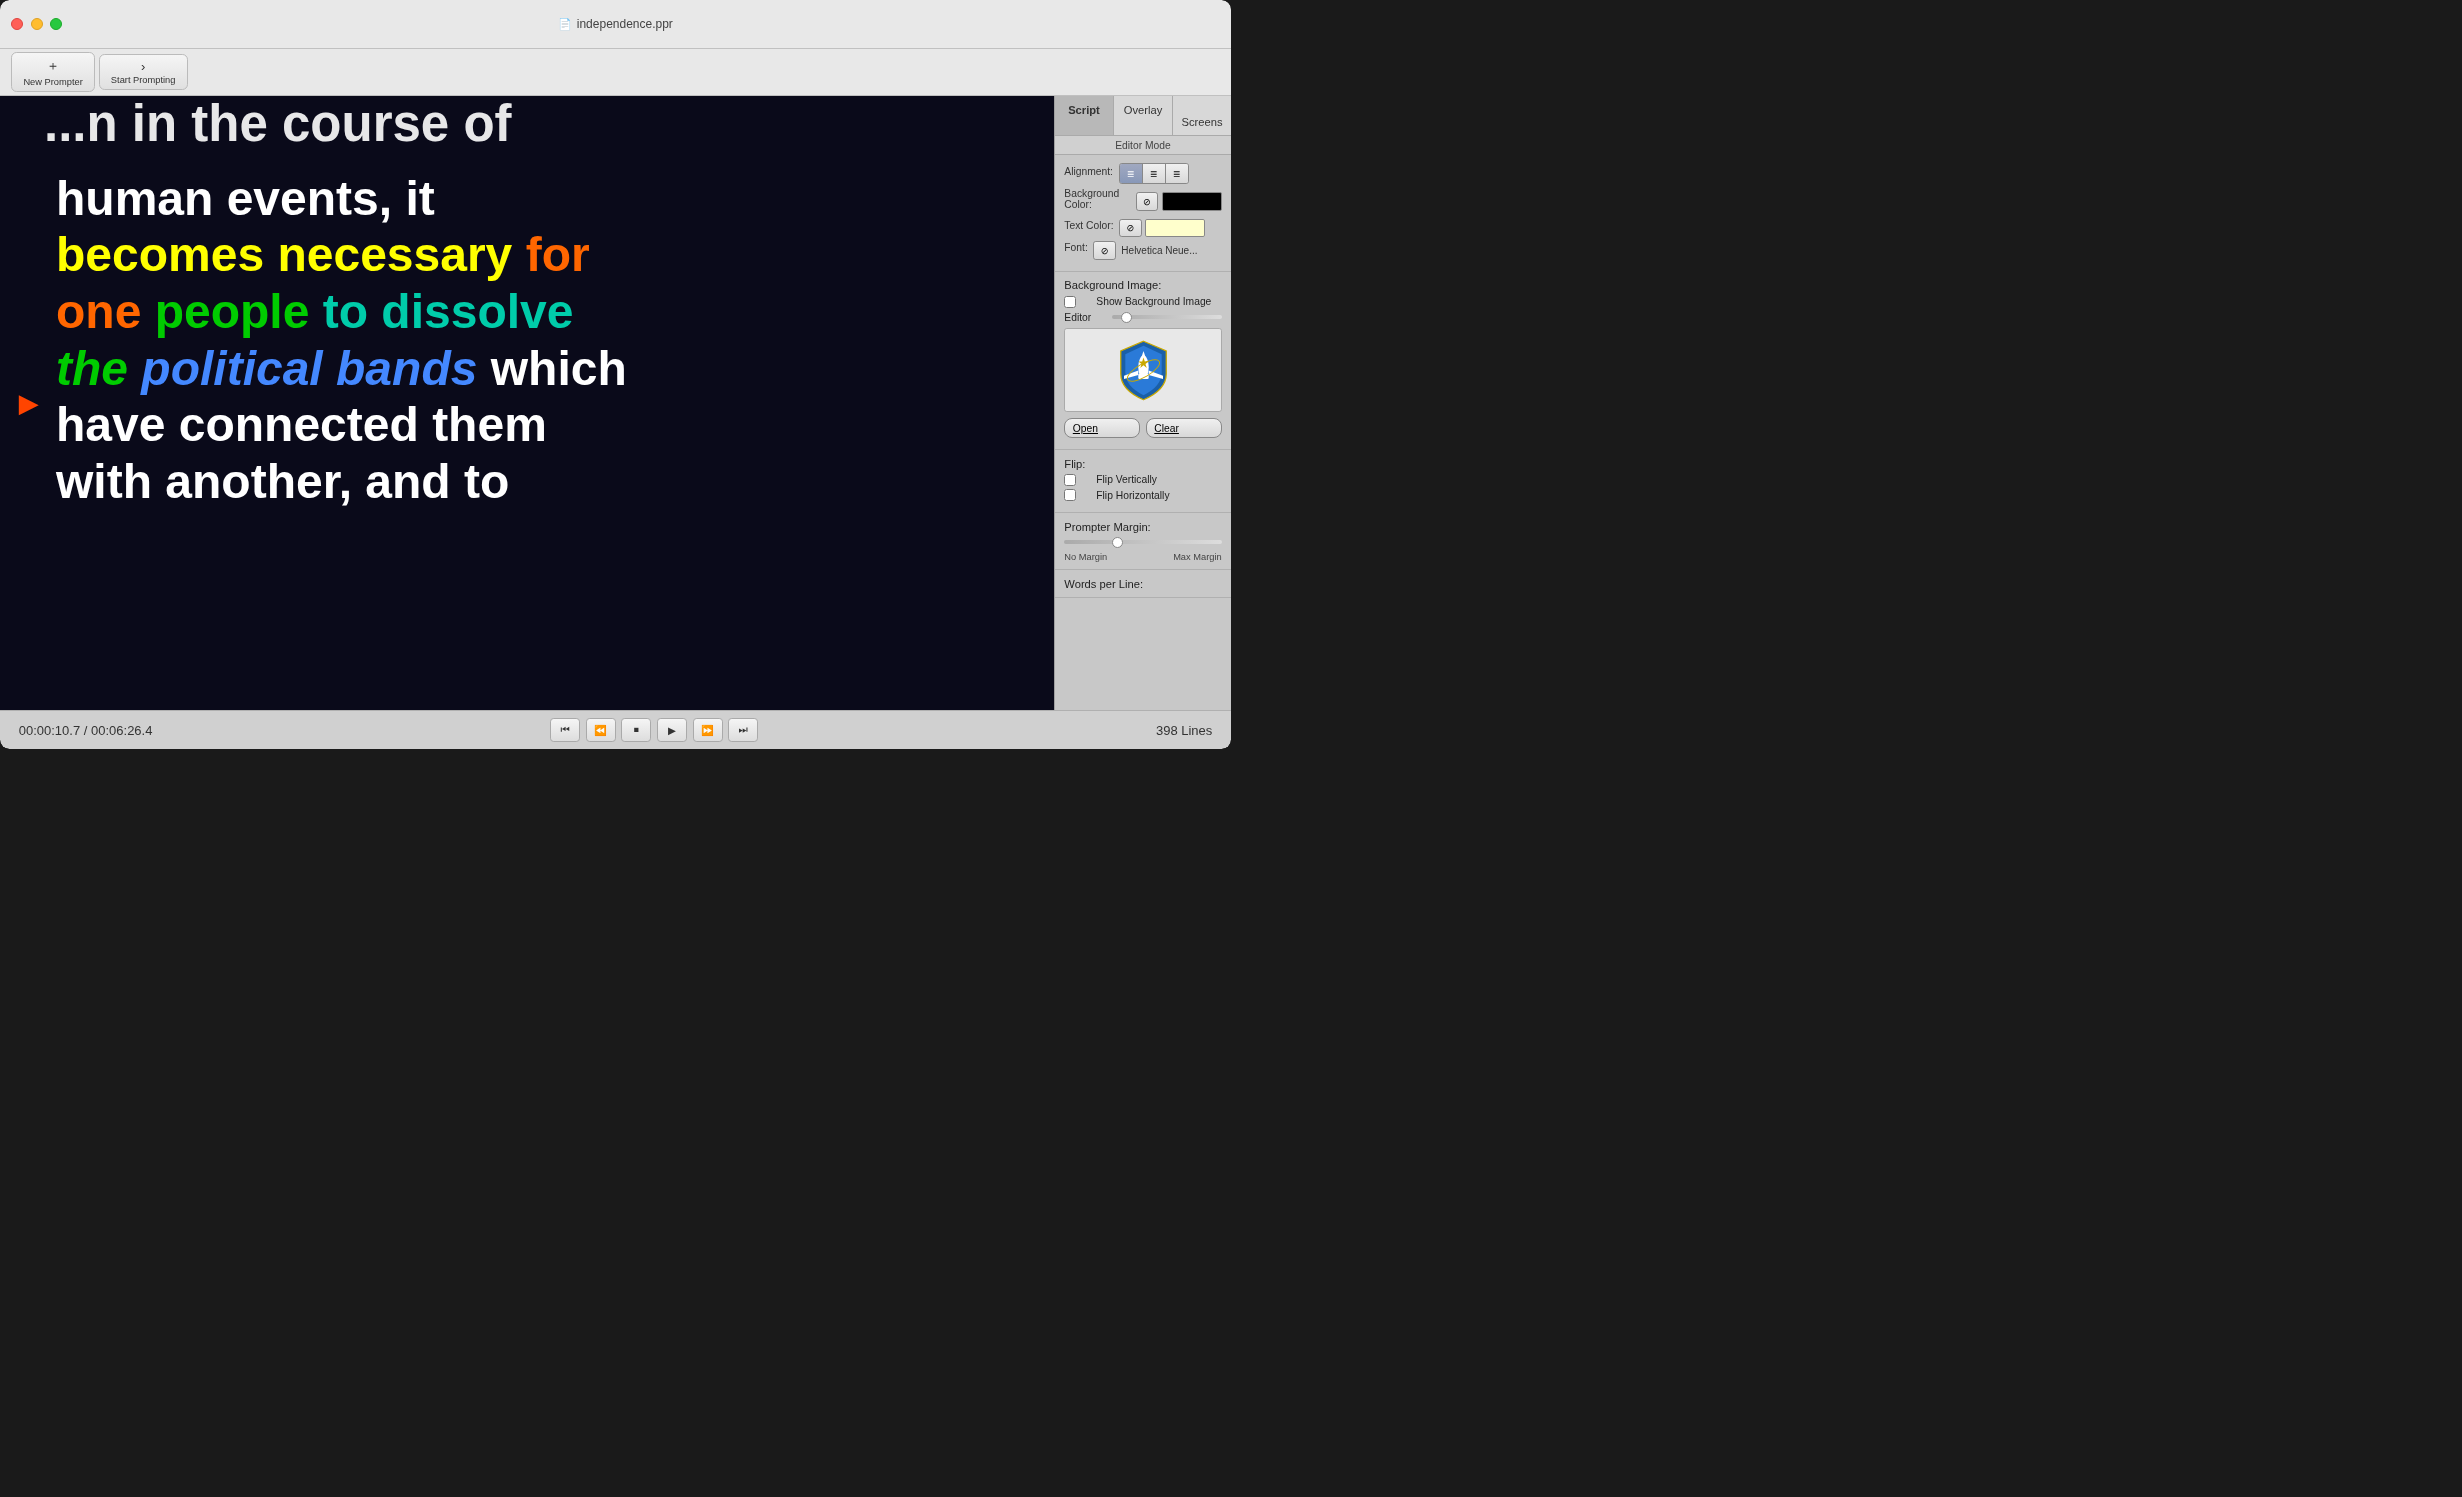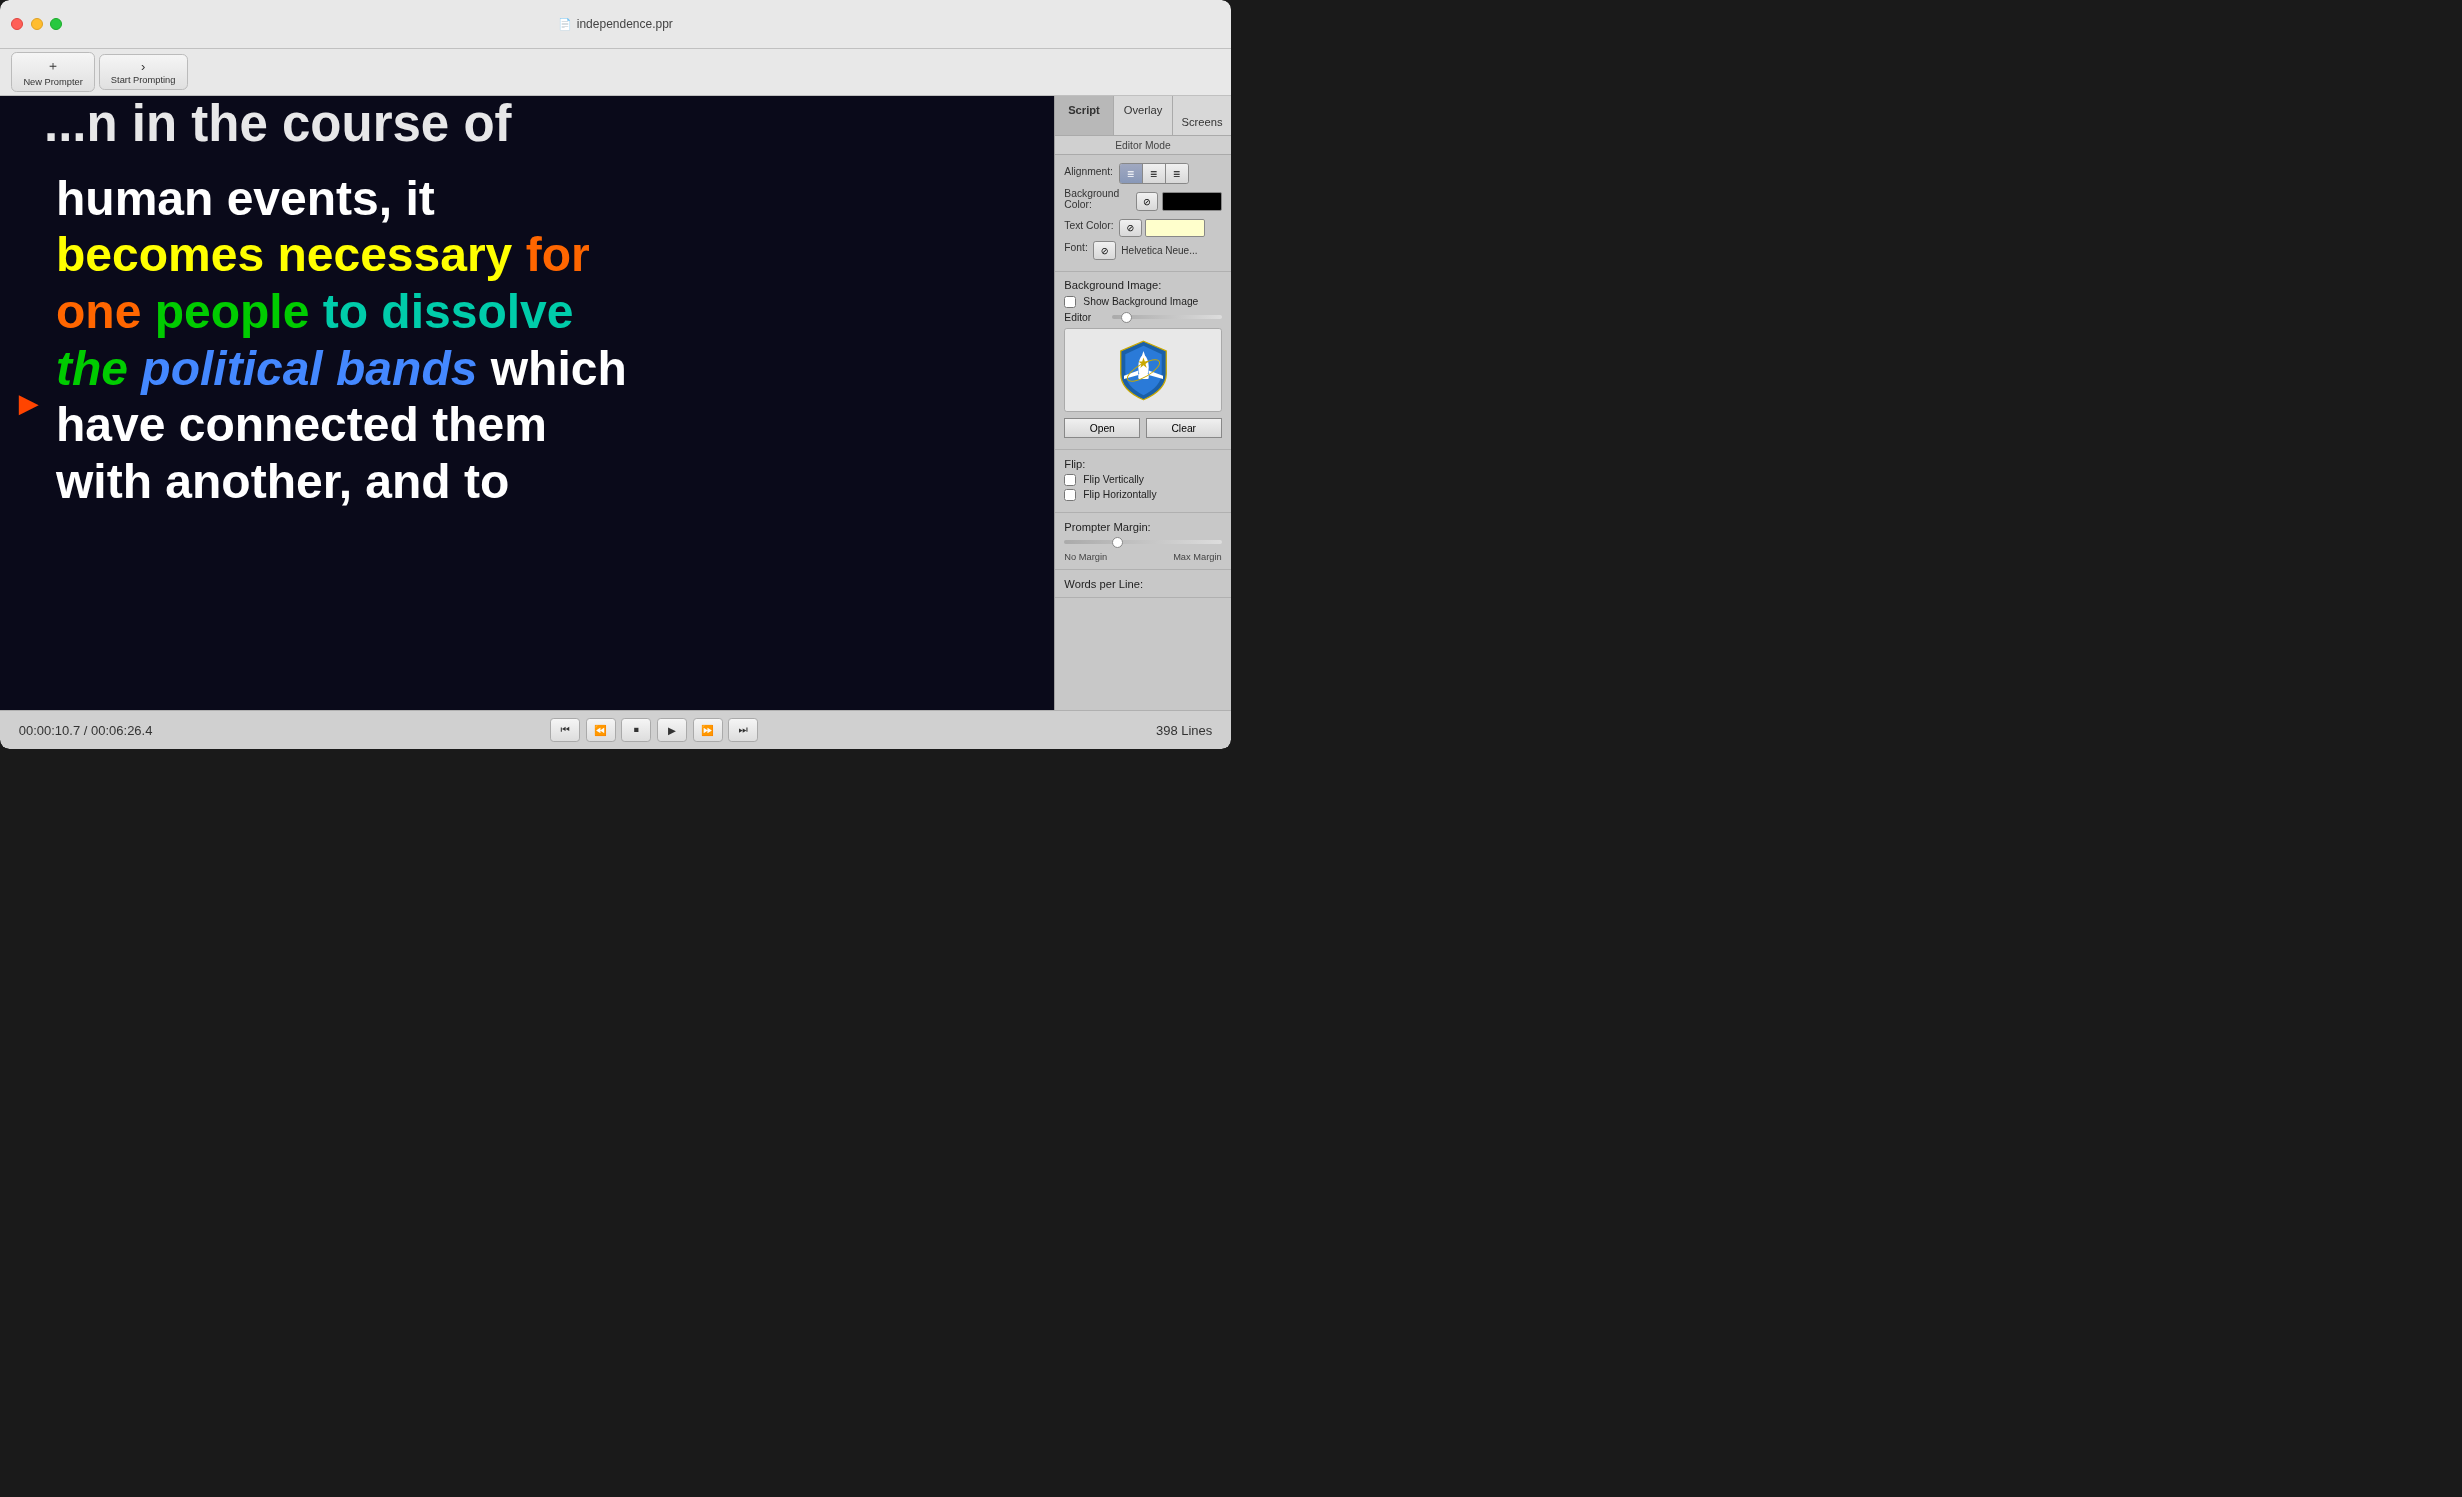--- a/index.html
+++ b/index.html
@@ -262,22 +262,22 @@
     }
     
     .bg-image-label {
       font-size: 11.2px;
       color: #222;
       font-weight: 500;
       margin-bottom: 4.7px;
     }
     .checkbox-row {
       display: flex;
-      align-items: flex-start;
-      gap: 7px;
+      align-items: center;
+      gap: 20px;
       margin-bottom: 3.7px;
     }
     .checkbox-row input[type="checkbox"] {
       width: 12px;
       height: 12px;
     }
     .checkbox-label {
       font-size: 10.3px;
       color: #222;
     }
@@ -320,25 +320,25 @@
     }
     .image-buttons {
       display: flex;
       gap: 5.6px;
       margin-bottom: 3.7px;
     }
     .image-btn {
       flex: 1;
       background: linear-gradient(to bottom, #f0f0f0, #d8d8d8);
       border: 0.9px solid #888;
-      border-radius: 0;
+      border-radius: 8px;
       padding: 3.7px 7.5px;
       font-size: 10.3px;
       cursor: pointer;
-      text-align: center;
+      text-decoration: underline;
     }
     
     .flip-label {
       font-size: 11.2px;
       color: #222;
       font-weight: 500;
       margin-bottom: 3.7px;
     }
     
     .margin-slider-container {

